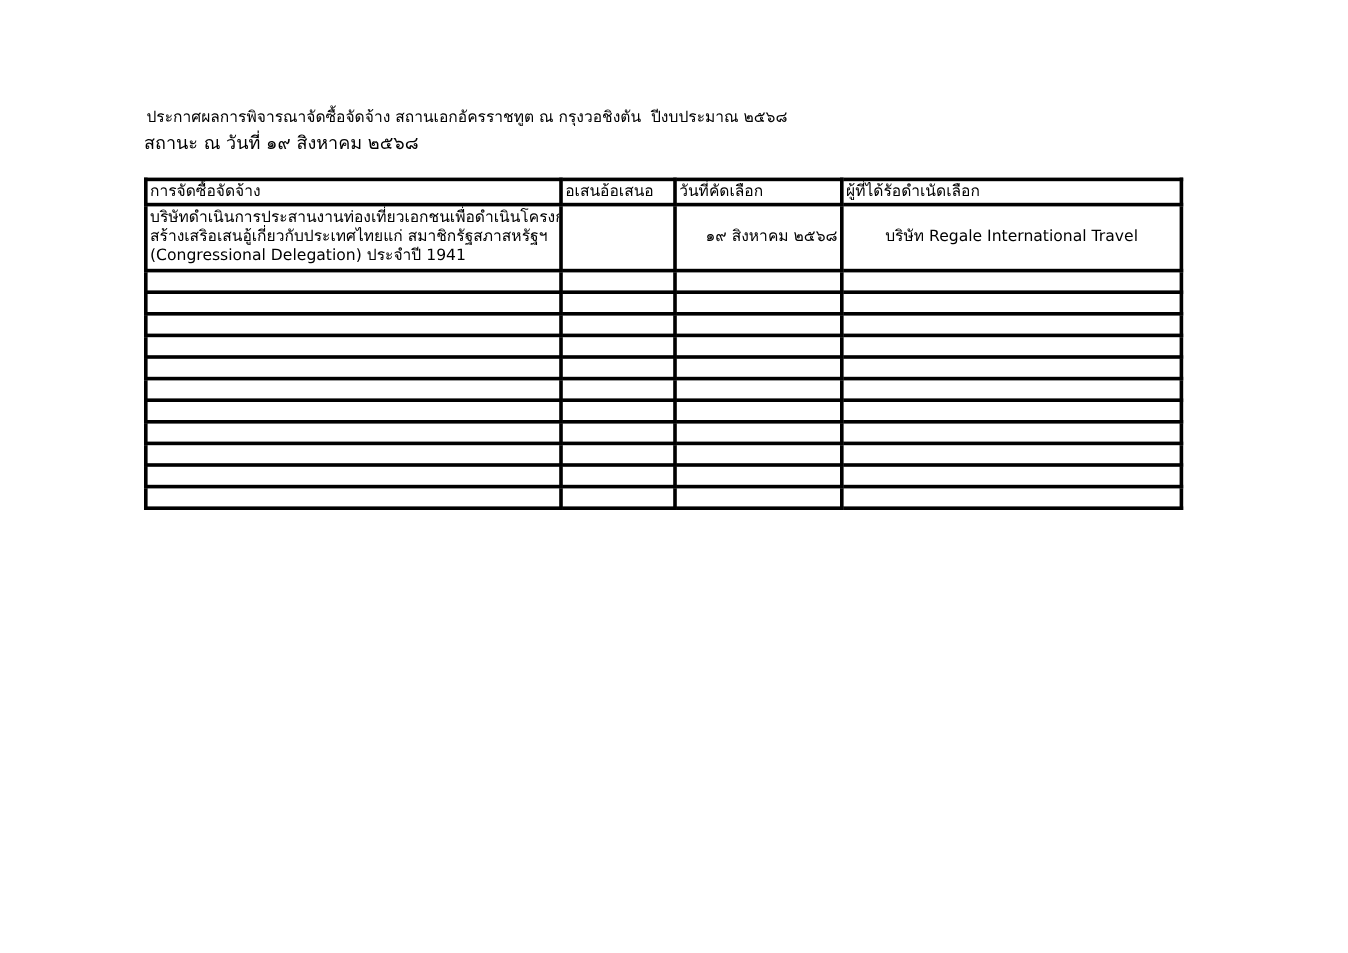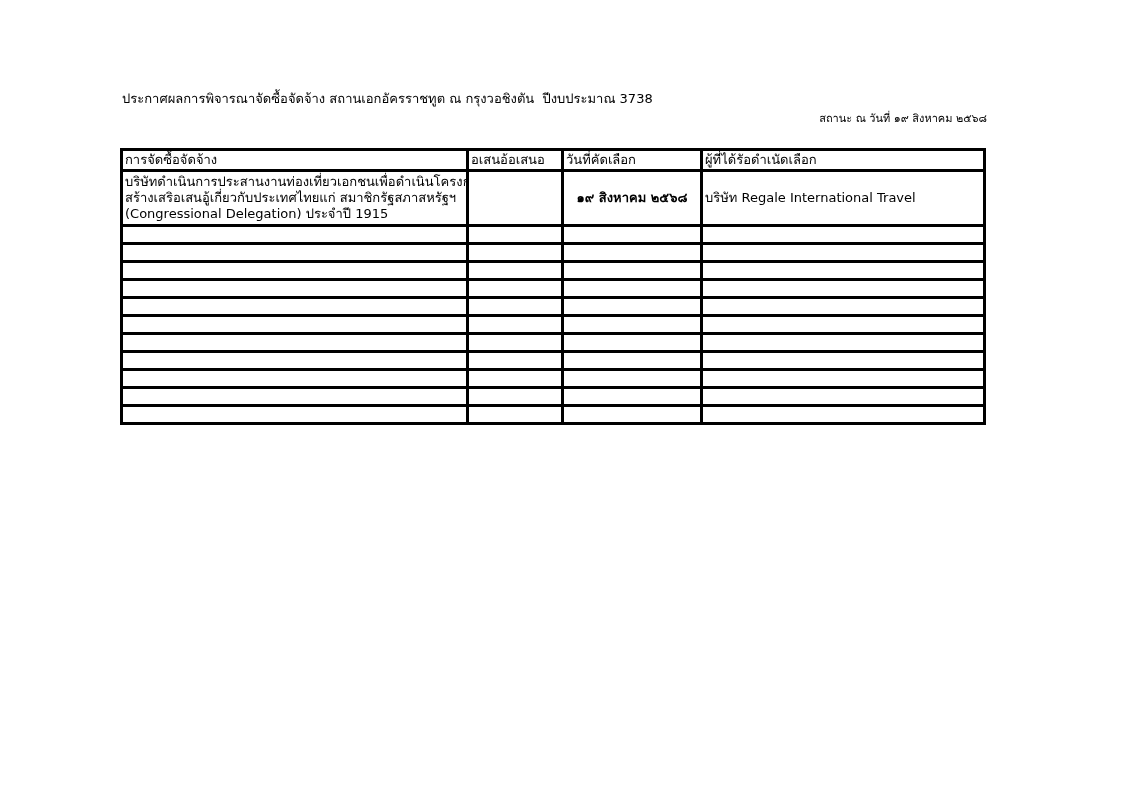--- a/index.html
+++ b/index.html
@@ -23,22 +23,22 @@
     font-size: 13px;
     line-height: 16px;
     white-space: pre;
     color: #000000;
   }
   .status-line {
     position: absolute;
     left: 120px;
     top: 111px;
     width: 867px;
-    text-align: right;
-    font-size: 11px;
+    text-align: left;
+    font-size: 15px;
     line-height: 16px;
     white-space: pre;
     color: #000000;
   }
   table.results-table {
     position: absolute;
     left: 120px;
     top: 148px;
     width: 863px;
     border-collapse: collapse;
@@ -67,38 +67,38 @@
     padding-top: 4px;
     padding-left: 3px;
   }
   td.procurement-cell .desc-line {
     white-space: nowrap;
   }
   td.proposal-cell {
     text-align: left;
   }
   td.date-cell {
-    text-align: center;
+    text-align: right;
     padding-left: 12px;
     white-space: nowrap;
-    font-weight: bold;
   }
   td.vendor-cell {
+    text-align: center;
     white-space: nowrap;
   }
   tr.empty-row td {
     height: 13px;
   }
 </style>
 </head>
 <body>
 
 <div class="page">
 
-  <div class="doc-title">ประกาศผลการพิจารณาจัดซื้อจัดจ้าง สถานเอกอัครราชทูต ณ กรุงวอชิงตัน  ปีงบประมาณ 3738</div>
+  <div class="doc-title">ประกาศผลการพิจารณาจัดซื้อจัดจ้าง สถานเอกอัครราชทูต ณ กรุงวอชิงตัน  ปีงบประมาณ ๒๕๖๘</div>
 
   <div class="status-line">สถานะ ณ วันที่ ๑๙ สิงหาคม ๒๕๖๘</div>
 
   <table class="results-table">
     <colgroup>
       <col style="width:346px">
       <col style="width:95px">
       <col style="width:139px">
       <col style="width:283px">
     </colgroup>
@@ -106,21 +106,21 @@
       <tr class="header-row">
         <td>การจัดซื้อจัดจ้าง</td>
         <td>อเสนอ้อเสนอ</td>
         <td>วันที่คัดเลือก</td>
         <td>ผู้ที่ได้รัอดำเนัดเลือก</td>
       </tr>
       <tr class="data-row">
         <td class="procurement-cell">
           <div class="desc-line">บริษัทดำเนินการประสานงานท่องเที่ยวเอกชนเพื่อดำเนินโครงการ</div>
           <div class="desc-line">สร้างเสริอเสนอู้เกี่ยวกับประเทศไทยแก่ สมาชิกรัฐสภาสหรัฐฯ</div>
-          <div class="desc-line">(Congressional Delegation) ประจำปี 1915</div>
+          <div class="desc-line">(Congressional Delegation) ประจำปี 1941</div>
         </td>
         <td class="proposal-cell"></td>
         <td class="date-cell">๑๙ สิงหาคม ๒๕๖๘</td>
         <td class="vendor-cell">บริษัท Regale International Travel</td>
       </tr>
 
     <tr class="empty-row">
           <td></td>
           <td></td>
           <td></td>

